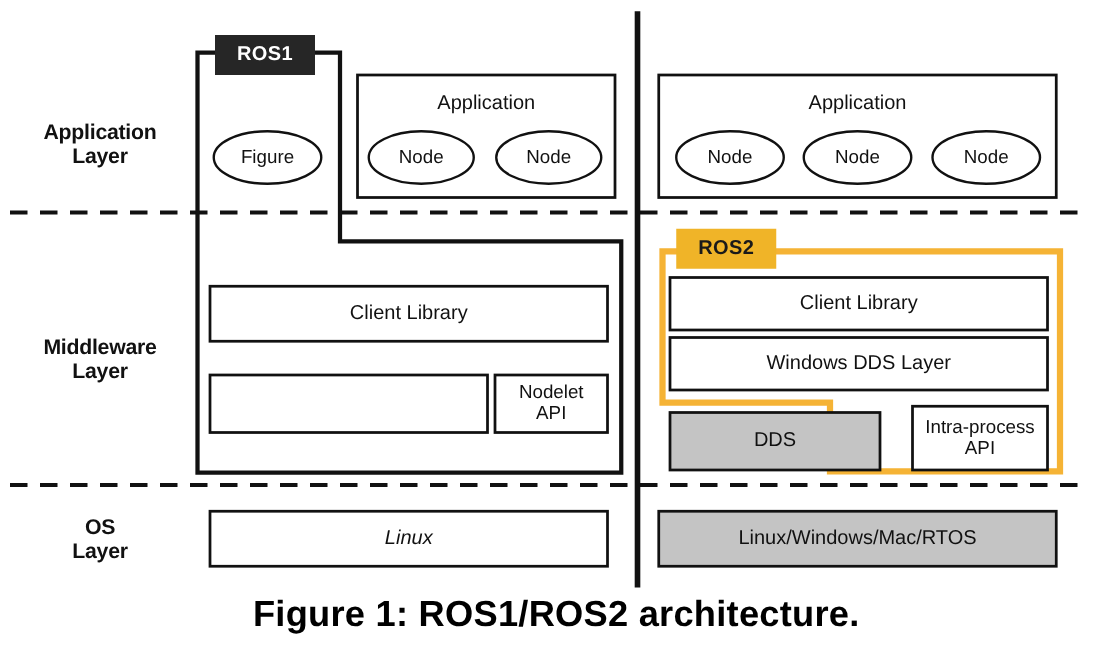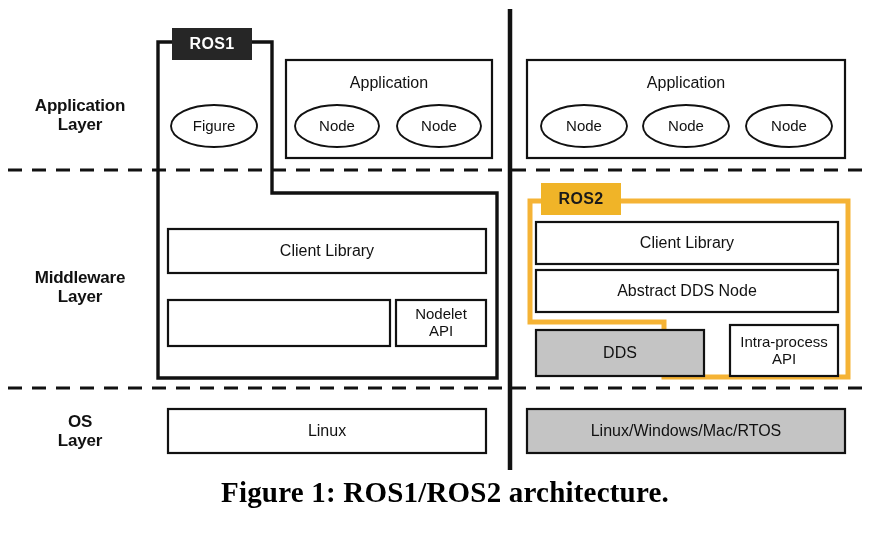--- a/index.html
+++ b/index.html
@@ -33,21 +33,21 @@
   .tagtext{font-weight:bold;font-size:16px;letter-spacing:0.3px;}
   .tag-ros1{color:#ffffff;}
   .tag-ros2{color:#1a1a1a;}
   .small2{font-size:15px;}
 
   .caption{
     position:absolute;
     left:0;right:0;
     top:476px;
     text-align:center;
-    font-family:Liberation Serif, serif;
+    font-family:Liberation Sans, sans-serif;
     font-weight:bold;
     font-size:29px;
     color:#000000;
     letter-spacing:0.2px;
     margin-left:15px;
   }
 </style>
 </head>
 <body>
 
@@ -116,29 +116,29 @@
 
   <div class="lbl ovaltext" style="left:171px;top:112px;width:86px;height:28px;">Figure</div>
   <div class="lbl apptitle" style="left:286px;top:72px;width:206px;height:22px;">Application</div>
   <div class="lbl ovaltext" style="left:295px;top:112px;width:84px;height:28px;">Node</div>
   <div class="lbl ovaltext" style="left:397px;top:112px;width:84px;height:28px;">Node</div>
 
   <div class="lbl boxtext" style="left:168px;top:229px;width:318px;height:44px;">Client Library</div>
   <div class="lbl small2" style="left:396px;top:300px;width:90px;height:46px;">Nodelet
 API</div>
 
-  <div class="lbl boxtext" style="left:168px;top:409px;width:318px;height:44px;">Linux</div>
+  <div class="lbl boxtext" style="left:168px;top:409px;width:318px;height:44px;font-style:italic;">Linux</div>
 
   <div class="lbl apptitle" style="left:527px;top:72px;width:318px;height:22px;">Application</div>
   <div class="lbl ovaltext" style="left:542px;top:112px;width:84px;height:28px;">Node</div>
   <div class="lbl ovaltext" style="left:644px;top:112px;width:84px;height:28px;">Node</div>
   <div class="lbl ovaltext" style="left:747px;top:112px;width:84px;height:28px;">Node</div>
 
   <div class="lbl boxtext" style="left:536px;top:222px;width:302px;height:42px;">Client Library</div>
-  <div class="lbl boxtext" style="left:536px;top:270px;width:302px;height:42px;">Abstract DDS Node</div>
+  <div class="lbl boxtext" style="left:536px;top:270px;width:302px;height:42px;">Windows DDS Layer</div>
   <div class="lbl boxtext" style="left:536px;top:330px;width:168px;height:46px;">DDS</div>
   <div class="lbl small2" style="left:730px;top:325px;width:108px;height:51px;border-radius:19px;">Intra-process
 API</div>
 
   <div class="lbl boxtext" style="left:527px;top:409px;width:318px;height:44px;">Linux/Windows/Mac/RTOS</div>
 
   <div class="caption">Figure 1: ROS1/ROS2 architecture.</div>
 
 </div>
 

